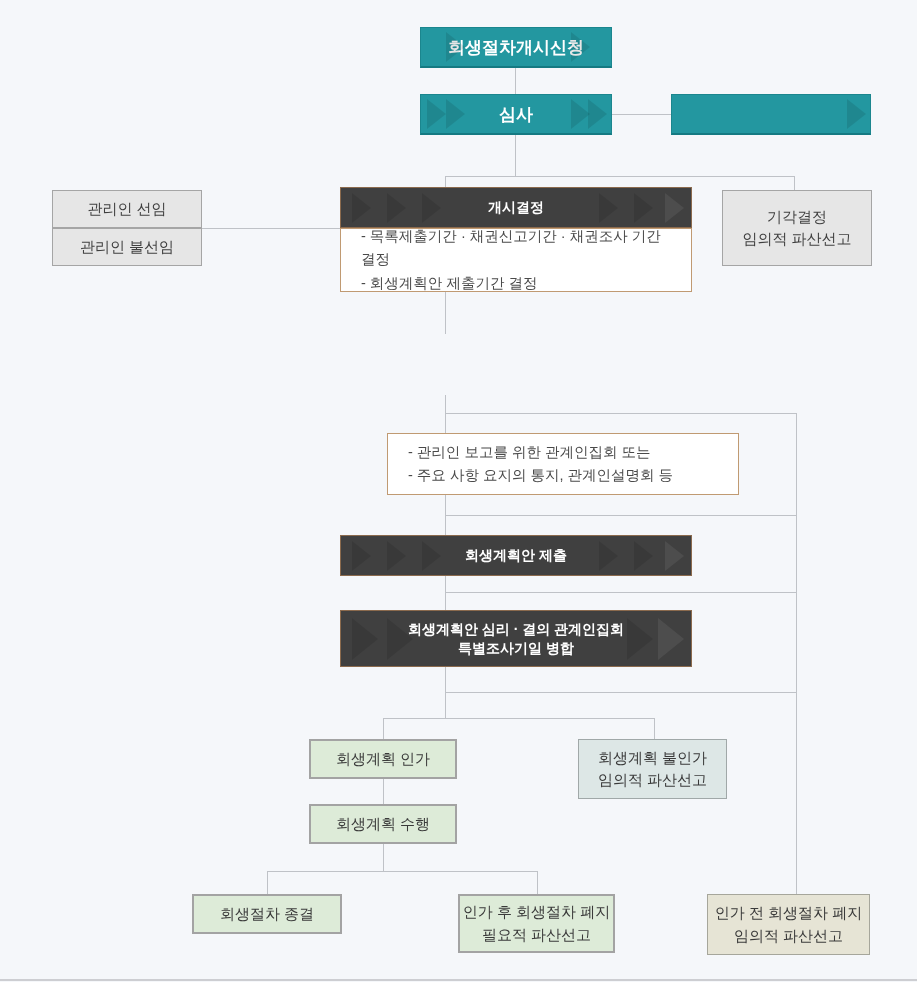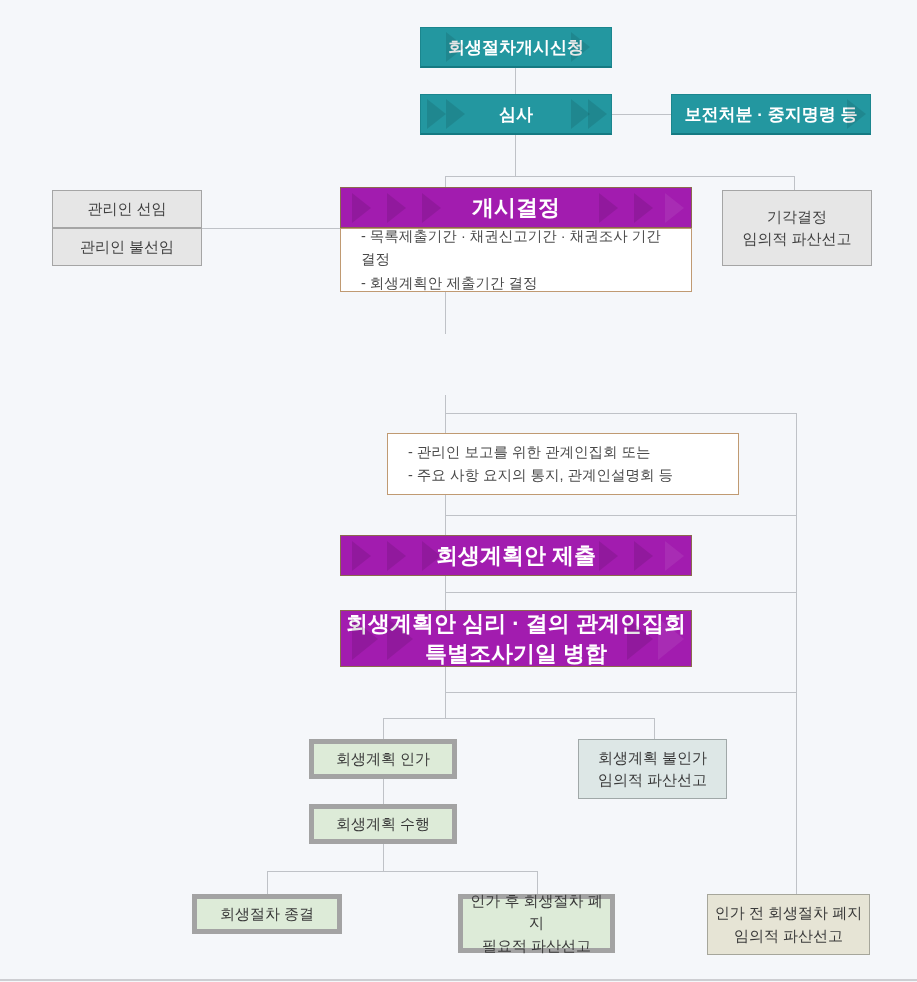--- a/index.html
+++ b/index.html
@@ -6,29 +6,29 @@
   #canvas{
     position:relative;width:917px;height:982px;background:#f5f7fa;
     font-family:"Liberation Sans","DejaVu Sans",sans-serif;overflow:hidden;
   }
   .box{position:absolute;box-sizing:border-box;display:flex;align-items:center;justify-content:center;
        text-align:center;white-space:pre-line;}
   
   .teal{background:#2397a0;border:1px solid #1b868e;border-bottom:2px solid #157a82;
         color:#ffffff;font-weight:bold;font-size:17px;overflow:hidden;}
   
-  .brown{background:#a21caf;border:1px solid #8b6a4d;color:#ffffff;font-weight:bold;
-         font-size:22px;line-height:1.35;overflow:hidden;}
+  .brown{background:#404040;border:1px solid #8b6a4d;color:#ffffff;font-weight:bold;
+         font-size:14px;line-height:1.35;overflow:hidden;}
   
   .detail{background:#ffffff;border:1px solid #c09a72;color:#4a4a4a;font-size:14.5px;
           line-height:1.6;justify-content:flex-start;text-align:left;padding:8px 20px;}
   
   .gray{background:#e6e6e6;border:1px solid #a5a5a5;color:#3f3f3f;font-size:15px;line-height:1.5;}
   
-  .green{background:#ddebd8;border:5px solid #a3a3a3;color:#3a3a3a;font-size:15px;line-height:1.5;}
+  .green{background:#ddebd8;border:2px solid #a3a3a3;color:#3a3a3a;font-size:15px;line-height:1.5;}
   
   .bluegray{background:#dde7e6;border:1px solid #a0a8a8;color:#3a3a3a;font-size:15px;line-height:1.5;}
   
   .beige{background:#e6e4d5;border:1px solid #a6a69b;color:#3a3a3a;font-size:15px;line-height:1.5;}
 
   
   .line{position:absolute;background:#bfc2c7;}
   .h{height:1px;}
   .v{width:1px;}
 
@@ -129,21 +129,20 @@
   <div class="box teal" id="n-review">
     <i class="tri p1"></i>
     <i class="tri p2"></i>
     <i class="tri p5"></i>
     <i class="tri p6"></i>
     <span>심사</span>
   </div>
 
   <div class="box teal" id="n-preservation">
     <i class="tri p6"></i>
-    <span>보전처분 · 중지명령 등</span>
   </div>
 
   <div class="box brown" id="n-commencement">
     <i class="tri p1"></i>
     <i class="tri p2"></i>
     <i class="tri p3"></i>
     <i class="tri p4"></i>
     <i class="tri p5"></i>
     <i class="tri p6 lite"></i>
     <span>개시결정</span>

